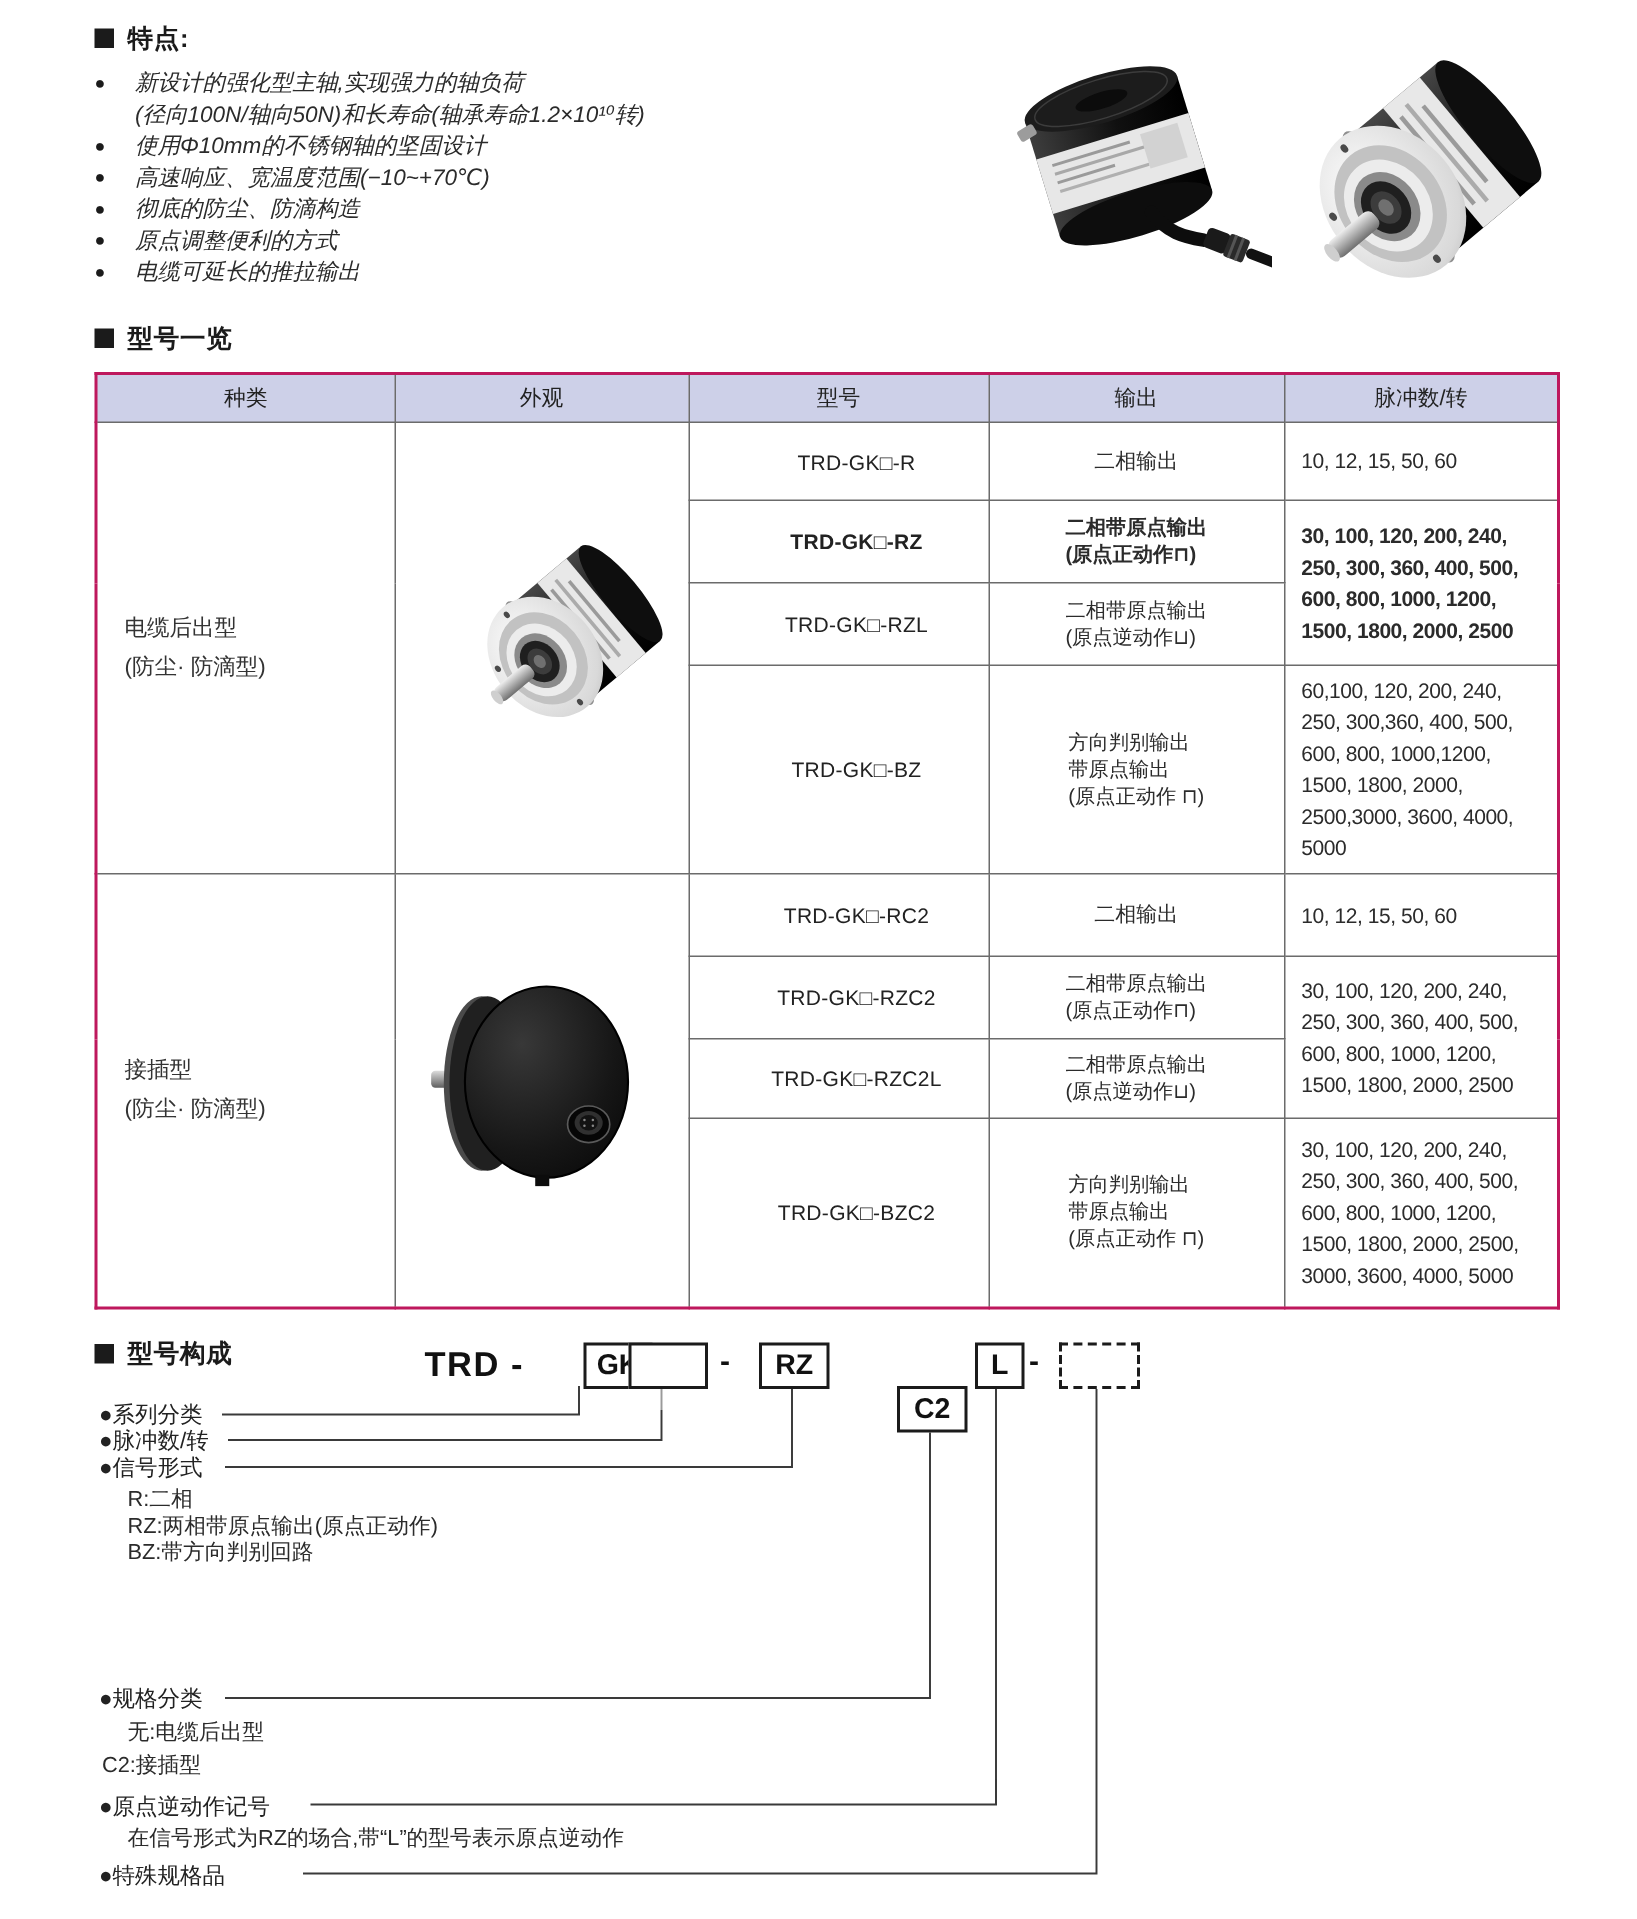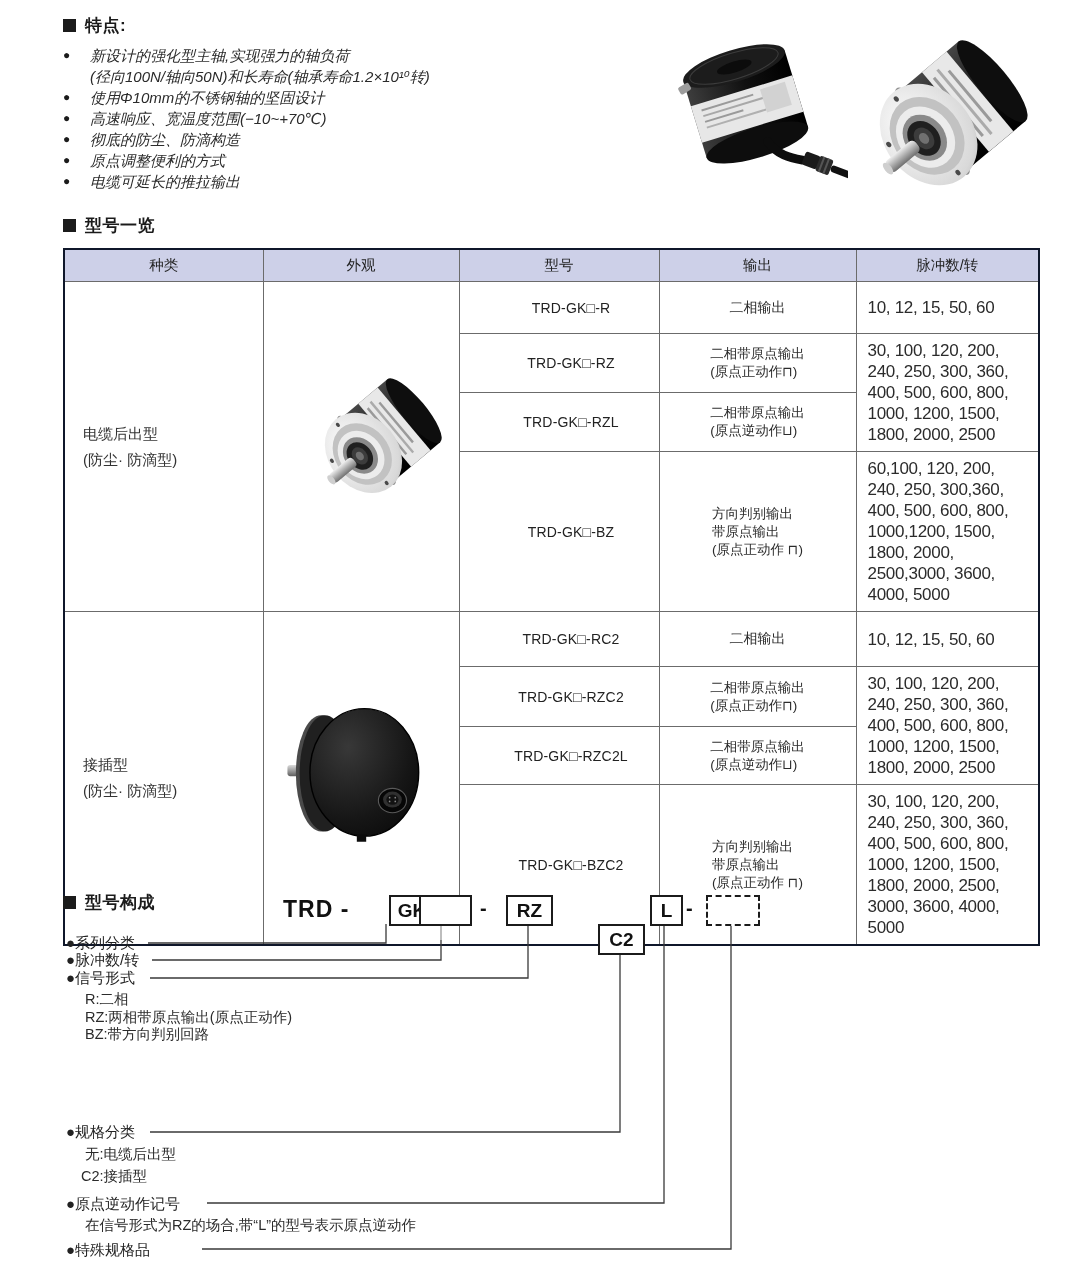--- a/index.html
+++ b/index.html
@@ -11,30 +11,30 @@
   .abs{position:absolute;}
   
   .sec-title{display:flex;align-items:center;font-weight:bold;font-size:17px;color:#1b1b1b;letter-spacing:.5px;}
   .sec-title .sq{width:13px;height:13px;background:#1b1b1b;margin-right:9px;flex:0 0 auto;}
   
   .features-list{margin-top:8px;}
   .feat-item{position:relative;padding-left:27px;font-size:15px;line-height:21px;color:#2b2b2b;font-style:italic;}
   .feat-item::before{content:"●";position:absolute;left:0;top:0;font-size:12px;line-height:21px;color:#1b1b1b;}
   .feat-item .cont-line{display:block;}
   
-  table.model-table{border-collapse:collapse;table-layout:fixed;width:975px;border:2px solid #0f172a;}
+  table.model-table{border-collapse:collapse;table-layout:fixed;width:975px;border:2px solid #be185d;}
   table.model-table th,table.model-table td{border:1px solid #6b6b6b;vertical-align:middle;}
   table.model-table th{background:#cdd0e8;font-weight:normal;font-size:14.5px;color:#222;height:29px;}
   td.kind-cell{font-size:15px;color:#333;padding-left:18px;line-height:26px;}
   td.photo-cell{text-align:center;}
   td.model-cell{font-size:14px;color:#222;padding-left:25px;letter-spacing:.2px;text-align:center;}
   td.output-cell{text-align:center;font-size:13.5px;color:#2b2b2b;}
   td.output-cell .out-block{display:inline-block;text-align:left;line-height:18px;}
   td.output-cell.single{font-size:14px;}
-  td.pulse-cell{font-size:17px;color:#2b2b2b;padding:6px 20px 6px 11px;line-height:21px;letter-spacing:-0.3px;}
+  td.pulse-cell{font-size:14px;color:#2b2b2b;padding:6px 20px 6px 11px;line-height:21px;letter-spacing:-0.3px;}
   
   .code-box{position:absolute;height:27px;border:2px solid #1b1b1b;background:#fff;
     display:flex;align-items:center;justify-content:center;font-weight:bold;font-size:19px;color:#111;}
   .code-box.dashed{border-style:dashed;border-width:2px;}
   .code-prefix{position:absolute;font-weight:bold;font-size:23px;color:#111;letter-spacing:1px;}
   .code-dash{position:absolute;font-weight:bold;font-size:20px;color:#111;}
   .legend-label{position:absolute;font-size:15px;color:#222;white-space:nowrap;}
   .legend-sub{position:absolute;font-size:14.5px;color:#2b2b2b;white-space:nowrap;}
   svg{display:block;}
 </style>
@@ -205,21 +205,21 @@
           <ellipse cx="-44" cy="-18" rx="2.2" ry="3" fill="#4a4a4a"></ellipse>
           <rect x="-60" y="-7" width="38" height="14" rx="5" fill="url(#shaftC)"></rect>
           <ellipse cx="-60" cy="0" rx="3.5" ry="7" fill="#cfcfcf"></ellipse>
         </g>
       </svg>
     </td>
     <td class="model-cell">TRD-GK□-R</td>
     <td class="output-cell single">二相输出</td>
     <td class="pulse-cell">10, 12, 15, 50, 60</td>
   </tr>
-  <tr style="height:55px;">
+  <tr style="height:55px;font-weight:bold;">
     <td class="model-cell">TRD-GK□-RZ</td>
     <td class="output-cell">
       <div class="out-block">
         <div>二相带原点输出</div>
         <div>(原点正动作⊓)</div>
       </div>
     </td>
     <td class="pulse-cell" rowspan="2">30, 100, 120, 200, 240, 250, 300, 360, 400, 500, 600, 800, 1000, 1200, 1500, 1800, 2000, 2500</td>
   </tr>
   <tr style="height:55px;">
@@ -347,17 +347,17 @@
 
 <div>
   <span class="legend-label" style="left:66px;top:934px;">●系列分类</span>
   <span class="legend-label" style="left:66px;top:951px;">●脉冲数/转</span>
   <span class="legend-label" style="left:66px;top:969px;">●信号形式</span>
   <span class="legend-sub" style="left:85px;top:990px;">R:二相</span>
   <span class="legend-sub" style="left:85px;top:1008px;">RZ:两相带原点输出(原点正动作)</span>
   <span class="legend-sub" style="left:85px;top:1025px;">BZ:带方向判别回路</span>
   <span class="legend-label" style="left:66px;top:1123px;">●规格分类</span>
   <span class="legend-sub" style="left:85px;top:1145px;">无:电缆后出型</span>
-  <span class="legend-sub" style="left:81px;top:1167px;">C2:接插型</span>
+  <span class="legend-sub" style="left:68px;top:1167px;">C2:接插型</span>
   <span class="legend-label" style="left:66px;top:1195px;">●原点逆动作记号</span>
   <span class="legend-sub" style="left:85px;top:1216px;">在信号形式为RZ的场合,带“L”的型号表示原点逆动作</span>
   <span class="legend-label" style="left:66px;top:1241px;">●特殊规格品</span>
 </div>
 
 </body></html>

